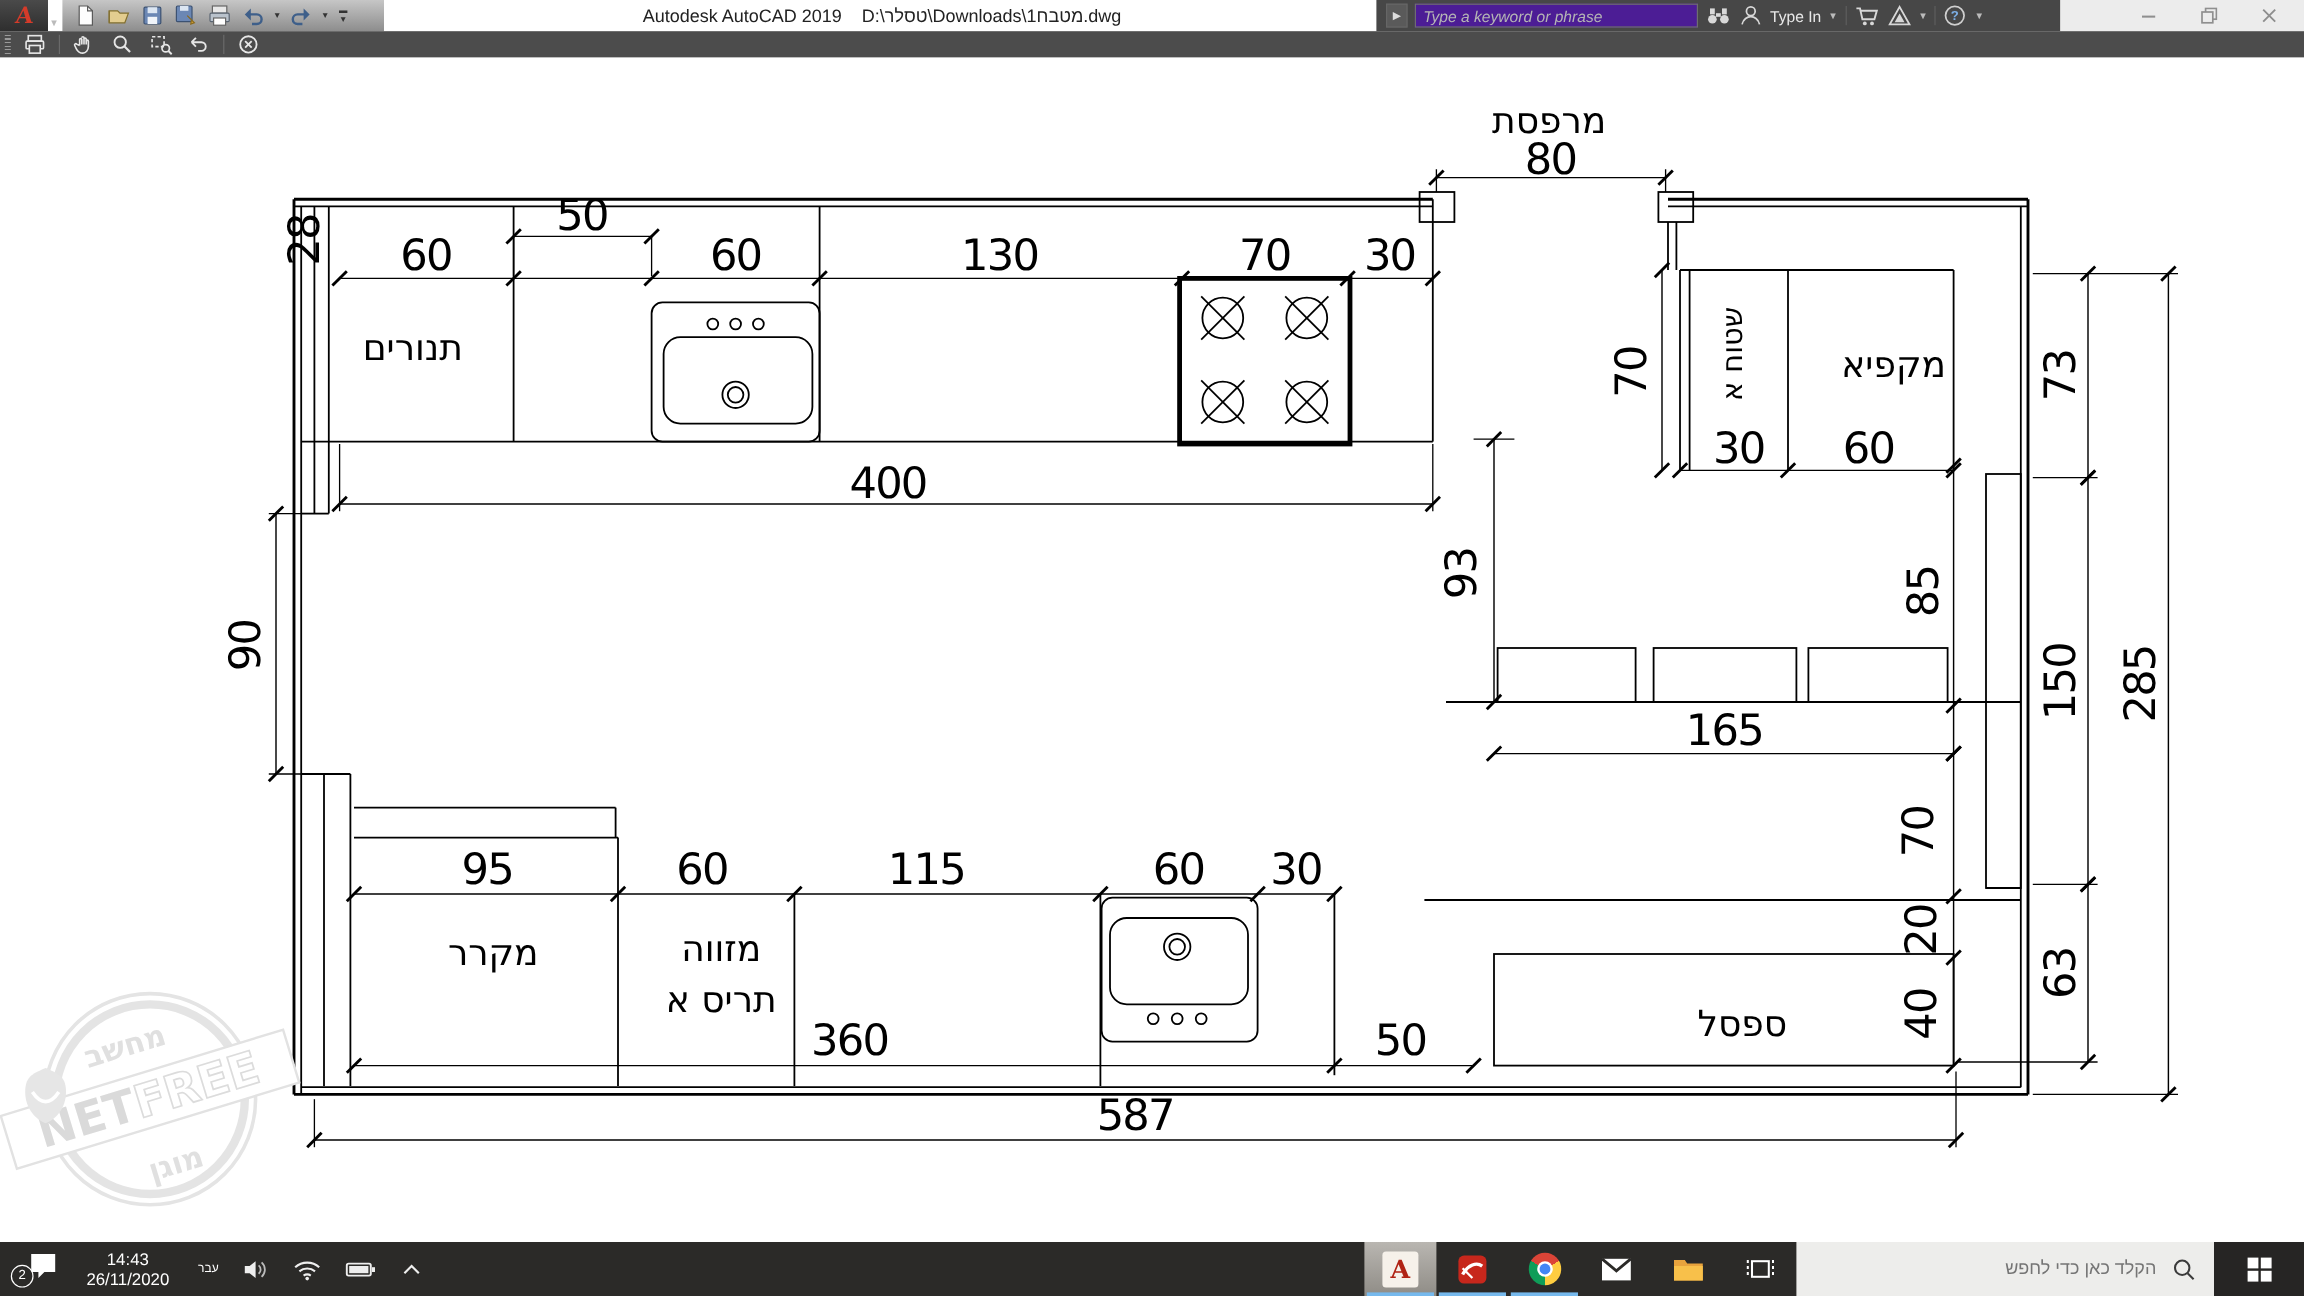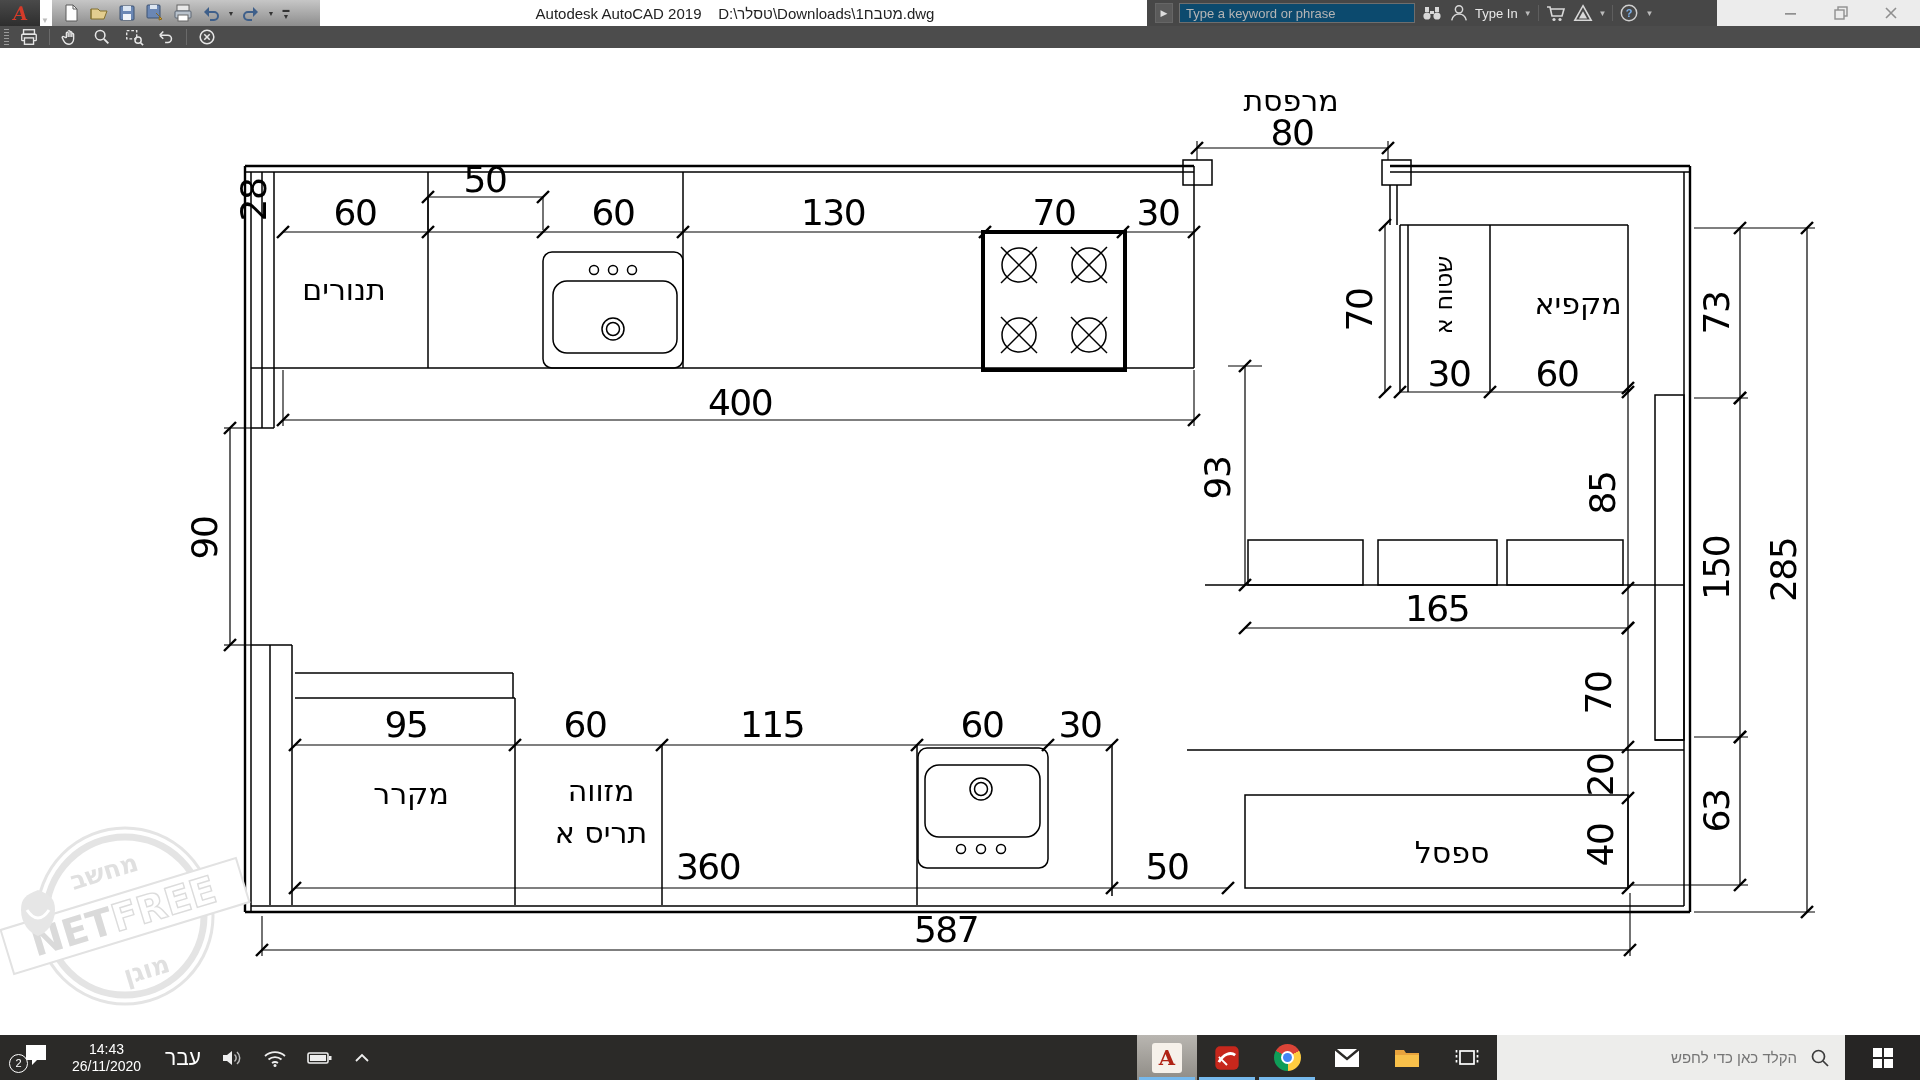--- a/index.html
+++ b/index.html
@@ -14,22 +14,22 @@
   .ddarrow{color:#bbb;font-size:8px;}
   #qat{left:52px;top:0;width:268px;height:26px;background:linear-gradient(#c6c6c6,#8d8d8d);
        display:flex;align-items:center;gap:2px;padding-left:6px;box-sizing:border-box;}
   .qbtn{width:26px;height:22px;display:flex;align-items:center;justify-content:center;}
   .qdd{width:10px;height:22px;display:flex;align-items:center;justify-content:center;color:#333;font-size:7px;}
   #titleText{left:330px;top:0;width:810px;height:26px;display:flex;align-items:center;justify-content:center;
              font-size:15px;color:#222;white-space:pre;}
   #infocenter{left:1147px;top:0;width:570px;height:26px;background:#474747;display:flex;align-items:center;gap:6px;
               padding:0 8px;box-sizing:border-box;}
   #icPlay{width:16px;height:18px;background:#5a5a5a;color:#ddd;font-size:9px;display:flex;align-items:center;justify-content:center;border:1px solid #666;}
-  #icSearch{width:222px;height:18px;background:#0c4a6e;border:1px solid #6e6e6e;color:#e6e6e6;
-            font-size:13px;padding:0 6px;outline:none;}
+  #icSearch{width:222px;height:18px;background:#4c1d95;border:1px solid #6e6e6e;color:#e6e6e6;
+            font-style:italic;font-size:13px;padding:0 6px;outline:none;}
   #icSearch::placeholder{color:#b5b5b5;}
   .icIco{display:flex;align-items:center;justify-content:center;}
   #signin{color:#e8e8e8;font-size:13px;}
   .icsep{width:1px;height:16px;background:#5e5e5e;}
   #winbtns{left:1717px;top:0;width:203px;height:26px;background:#ececec;display:flex;align-items:center;justify-content:flex-end;gap:28px;padding-right:18px;box-sizing:border-box;}
   .wb{width:22px;height:18px;display:flex;align-items:center;justify-content:center;}
   
   #toolbar2{left:0;top:26px;width:1920px;height:22px;background:#4c4c4c;display:flex;align-items:center;gap:8px;padding-left:4px;box-sizing:border-box;}
   #grip{width:5px;height:16px;background:repeating-linear-gradient(#9a9a9a 0 1px,#4c4c4c 1px 3px);}
   .t2{width:24px;height:20px;display:flex;align-items:center;justify-content:center;}
@@ -41,21 +41,21 @@
   .w2{stroke:#000;stroke-width:2.4;fill:none;}
   .w1{stroke:#000;stroke-width:1.5;fill:none;}
   .dim{stroke:#000;stroke-width:1.2;fill:none;}
   .ext{stroke:#000;stroke-width:1.1;fill:none;}
   .tick{stroke:#000;stroke-width:2.4;}
   .bold{stroke:#000;stroke-width:4;fill:none;}
   
   #taskbar{left:0;top:1035px;width:1920px;height:45px;background:#2b2a28;display:flex;align-items:center;}
   .trayIco{display:flex;align-items:center;justify-content:center;height:45px;padding:0 9px;}
   #clock{color:#fff;font-size:14px;text-align:center;line-height:17px;padding:0 14px;}
-  #lang{color:#fff;font-size:21px;padding:0 10px;}
+  #lang{color:#fff;font-size:10px;padding:0 10px;}
   .appBtn{width:60px;height:45px;display:flex;align-items:center;justify-content:center;position:relative;}
   .appBtn.active{background:linear-gradient(#b9b6b1,#8f8c86);}
   .runline{position:absolute;left:2px;right:2px;bottom:0;height:3px;background:#76b9ed;}
   #tbSearch{width:348px;height:45px;background:#ededeb;display:flex;flex-direction:row;align-items:center;justify-content:flex-end;gap:10px;padding-right:14px;box-sizing:border-box;}
   #tbSearch input{border:none;background:transparent;font-size:15px;color:#333;text-align:right;width:280px;outline:none;font-family:"Liberation Sans",sans-serif;}
   #startBtn{width:75px;height:45px;display:flex;align-items:center;justify-content:center;background:#262524;}
   #winlogo{display:grid;grid-template-columns:9px 9px;grid-template-rows:9px 9px;gap:2px;}
   #winlogo div{background:#fff;}
   .acadTile{width:30px;height:30px;background:#f6f1ea;border-radius:3px;display:flex;align-items:center;justify-content:center;
             color:#b02315;font-weight:bold;font-size:21px;font-family:"DejaVu Serif",serif;}

